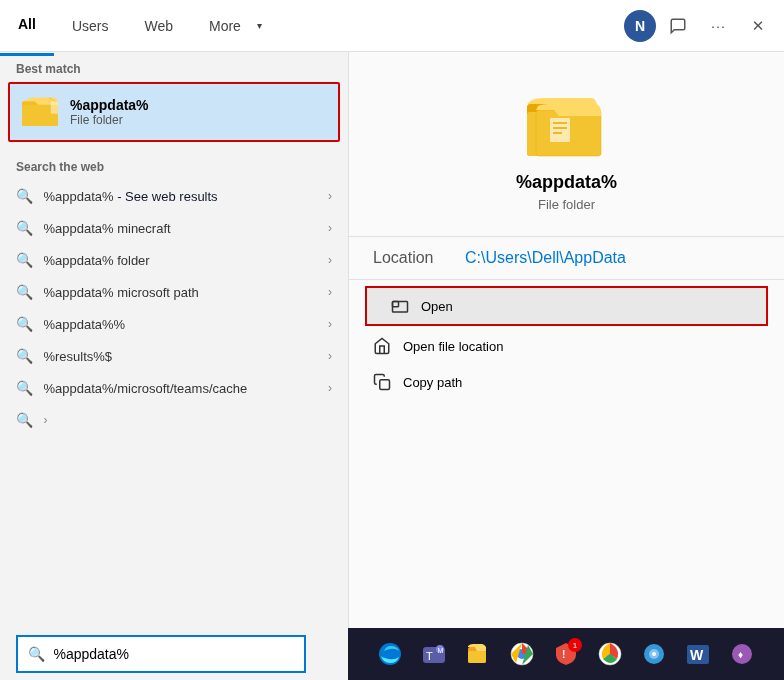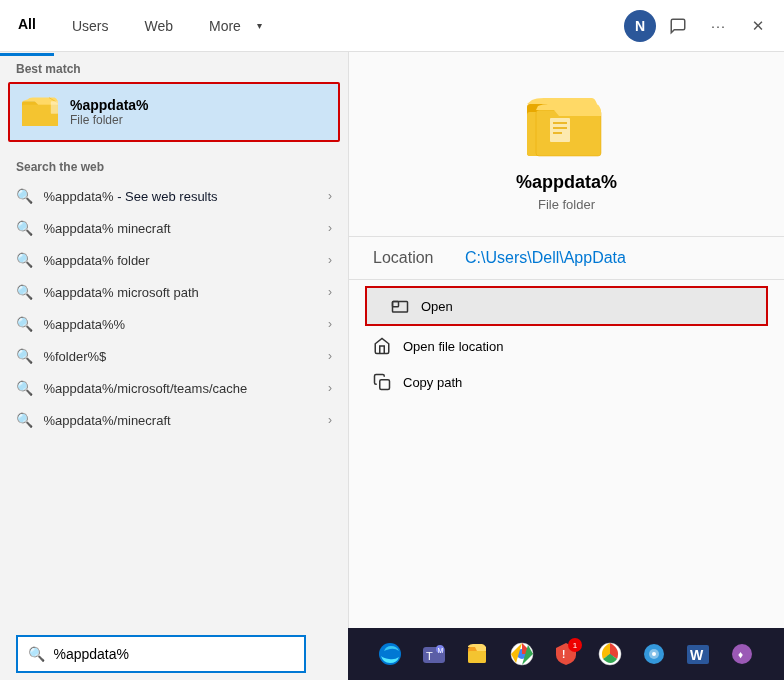--- a/index.html
+++ b/index.html
@@ -206,31 +206,30 @@
       <span class="web-item-text"><span>%appdata% microsoft path</span></span>
       <span class="chevron-right">›</span>
     </div>
     <div class="web-search-item">
       <span class="search-icon-sm">🔍</span>
       <span class="web-item-text"><span>%appdata%%</span></span>
       <span class="chevron-right">›</span>
     </div>
     <div class="web-search-item">
       <span class="search-icon-sm">🔍</span>
-      <span class="web-item-text"><span>%folder%$</span></span>
+      <span class="web-item-text"><span>%results%$</span></span>
       <span class="chevron-right">›</span>
     </div>
     <div class="web-search-item">
       <span class="search-icon-sm">🔍</span>
       <span class="web-item-text"><span>%appdata%/microsoft/teams/cache</span></span>
       <span class="chevron-right">›</span>
     </div>
     <div class="web-search-item">
       <span class="search-icon-sm">🔍</span>
-      <span class="web-item-text"><span>%appdata%/minecraft</span></span>
       <span class="chevron-right">›</span>
     </div>
   </div>
 
   <div class="right-panel">
 
     <div style="width:90px; height:80px; margin-bottom:10px;">
       <svg viewBox="0 0 90 80" xmlns="http://www.w3.org/2000/svg" width="90" height="80">
 
         <rect x="5" y="22" width="70" height="52" rx="3" fill="#e8a800"></rect>

